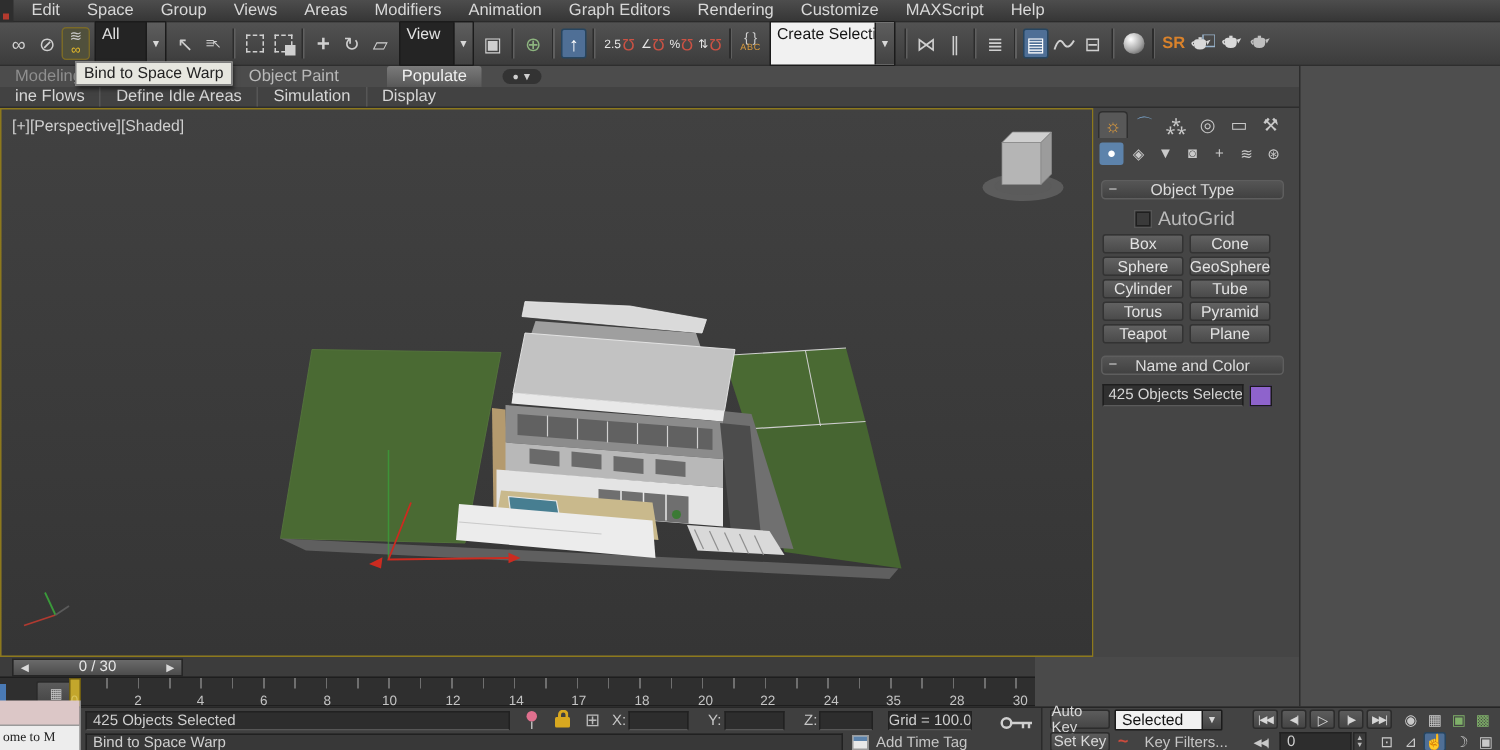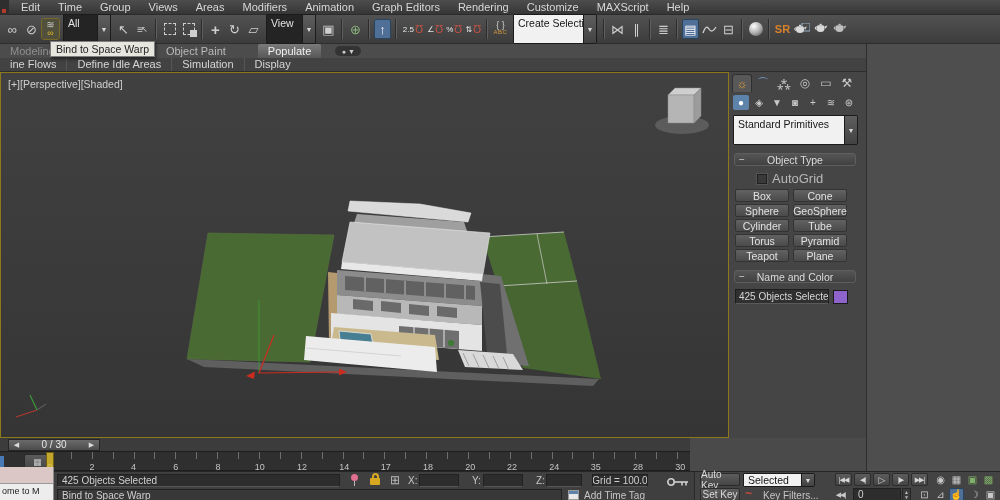--- a/index.html
+++ b/index.html
@@ -95,21 +95,21 @@
     white-space:nowrap; overflow:hidden; }
   .swatch { width:15px; height:14px; background:#8e63cc; border:1px solid #1a1a1a; display:block; }
 
   
   .rightdock { position:absolute; left:866px; top:44px; width:134px; height:427px;
     background:#4e4e4e; border-left:1px solid #2d2d2d; }
 
   
   .bottomstrip { position:absolute; left:0; top:438px; width:866px; height:33px; background:#4a4a4a; }
   .slider-row { position:absolute; left:0; top:0; width:690px; height:13px; background:#3c3c3c; }
-  .frame-box { position:absolute; left:8px; top:1px; width:92px; height:12px; display:flex;
+  .frame-box { position:absolute; left:8px; top:1px; width:114px; height:12px; display:flex;
     background:linear-gradient(#6a6a6a,#4c4c4c); border:1px solid #262626; }
   .frame-box .fb-btn { width:15px; display:flex; align-items:center; justify-content:center;
     color:#d9d9d9; font-size:7px; }
   .frame-box .fb-val { flex:1; text-align:center; color:#e8e8e8; font-size:10px; line-height:10px; }
   .trackbar { position:absolute; left:0; top:13px; width:690px; height:20px; background:#2f2f2f;
     border-top:1px solid #1e1e1e; border-bottom:1px solid #1e1e1e; }
   .mce-btn { position:absolute; left:24px; top:2px; width:27px; height:16px;
     background:linear-gradient(#5b5b5b,#454545); border:1px solid #2a2a2a; border-radius:2px;
     color:#c9c9c9; font-size:9px; display:flex; align-items:center; justify-content:center; }
   .ruler { position:absolute; left:40px; top:0; width:650px; height:20px;
@@ -121,21 +121,21 @@
 
   
   .statusbar { position:absolute; left:0; top:471px; width:1000px; height:29px; background:#3f3f3f;
     border-top:1px solid #262626; }
   .inset { position:absolute; background:#2d2d2d; border:1px solid #212121; border-bottom-color:#565656;
     color:#cfcfcf; font-size:10px; display:flex; align-items:center; padding:0 4px; height:13px;
     white-space:nowrap; overflow:hidden; }
   .slabel { position:absolute; color:#c6c6c6; font-size:10px; line-height:13px; }
   .listener { position:absolute; left:0; top:-5px; width:54px; height:34px; border-right:1px solid #8a8a8a; z-index:4; }
   .listener .pinkrow { height:17px; background:#dcc7c7; border-bottom:1px solid #9a9a9a; }
-  .listener .whiterow { height:16px; background:#ededed; color:#222; font-family:Liberation Sans, sans-serif;
+  .listener .whiterow { height:16px; background:#ededed; color:#222; font-family:Liberation Serif, serif;
     font-size:9px; line-height:15px; padding-left:2px; white-space:nowrap; overflow:hidden; }
   .bluesliver { position:absolute; background:#4a7ab5; width:4px; }
   .lockwrap { position:absolute; display:flex; flex-direction:column; align-items:center; }
   .lockring { width:7px; height:5px; border:2px solid #d8a820; border-bottom:none; border-radius:4px 4px 0 0; display:block; }
   .lockbody { width:10px; height:7px; background:#d8a820; border-radius:1px; display:block; }
   .pinwrap { position:absolute; display:flex; flex-direction:column; align-items:center; }
   .pinhead { width:7px; height:7px; border-radius:50%; background:#e0708e; display:block; }
   .pinstem { width:1px; height:5px; background:#b9b9b9; display:block; }
   .winicon { position:absolute; width:11px; height:10px; border:1px solid #9a9a9a; background:#e8e8e8; }
   .winicon i { display:block; height:3px; background:#5d83ab; }
@@ -159,21 +159,21 @@
 </head>
 <body>
 
 <div id="root">
 
   <div class="menubar">
     <span class="app-sliver">
         <i></i>
       </span>
     <span class="menu-item">Edit</span>
-    <span class="menu-item">Time</span>
+    <span class="menu-item">Space</span>
     <span class="menu-item">Group</span>
     <span class="menu-item">Views</span>
     <span class="menu-item">Areas</span>
     <span class="menu-item">Modifiers</span>
     <span class="menu-item">Animation</span>
     <span class="menu-item">Graph Editors</span>
     <span class="menu-item">Rendering</span>
     <span class="menu-item">Customize</span>
     <span class="menu-item">MAXScript</span>
     <span class="menu-item">Help</span>
@@ -393,24 +393,20 @@
     </div>
     <div class="cp-sub">
       <span class="sicon active">●</span>
       <span class="sicon">◈</span>
       <span class="sicon">▼</span>
       <span class="sicon">◙</span>
       <span class="sicon">+</span>
       <span class="sicon">≋</span>
       <span class="sicon">⊛</span>
     </div>
-    <div class="combo light cp-combo">
-      <span class="val">Standard Primitives</span>
-      <span class="arw">▼</span>
-    </div>
     <div class="rollout">
       <span class="minus">−</span>
       <span class="rtitle">Object Type</span>
     </div>
     <div class="autogrid-row">
       <span class="chk"></span>
       <span style="color:#b9b9b9;font-size:13px">AutoGrid</span>
     </div>
     <div class="btn-grid">
       <span class="pbtn">Box</span>

